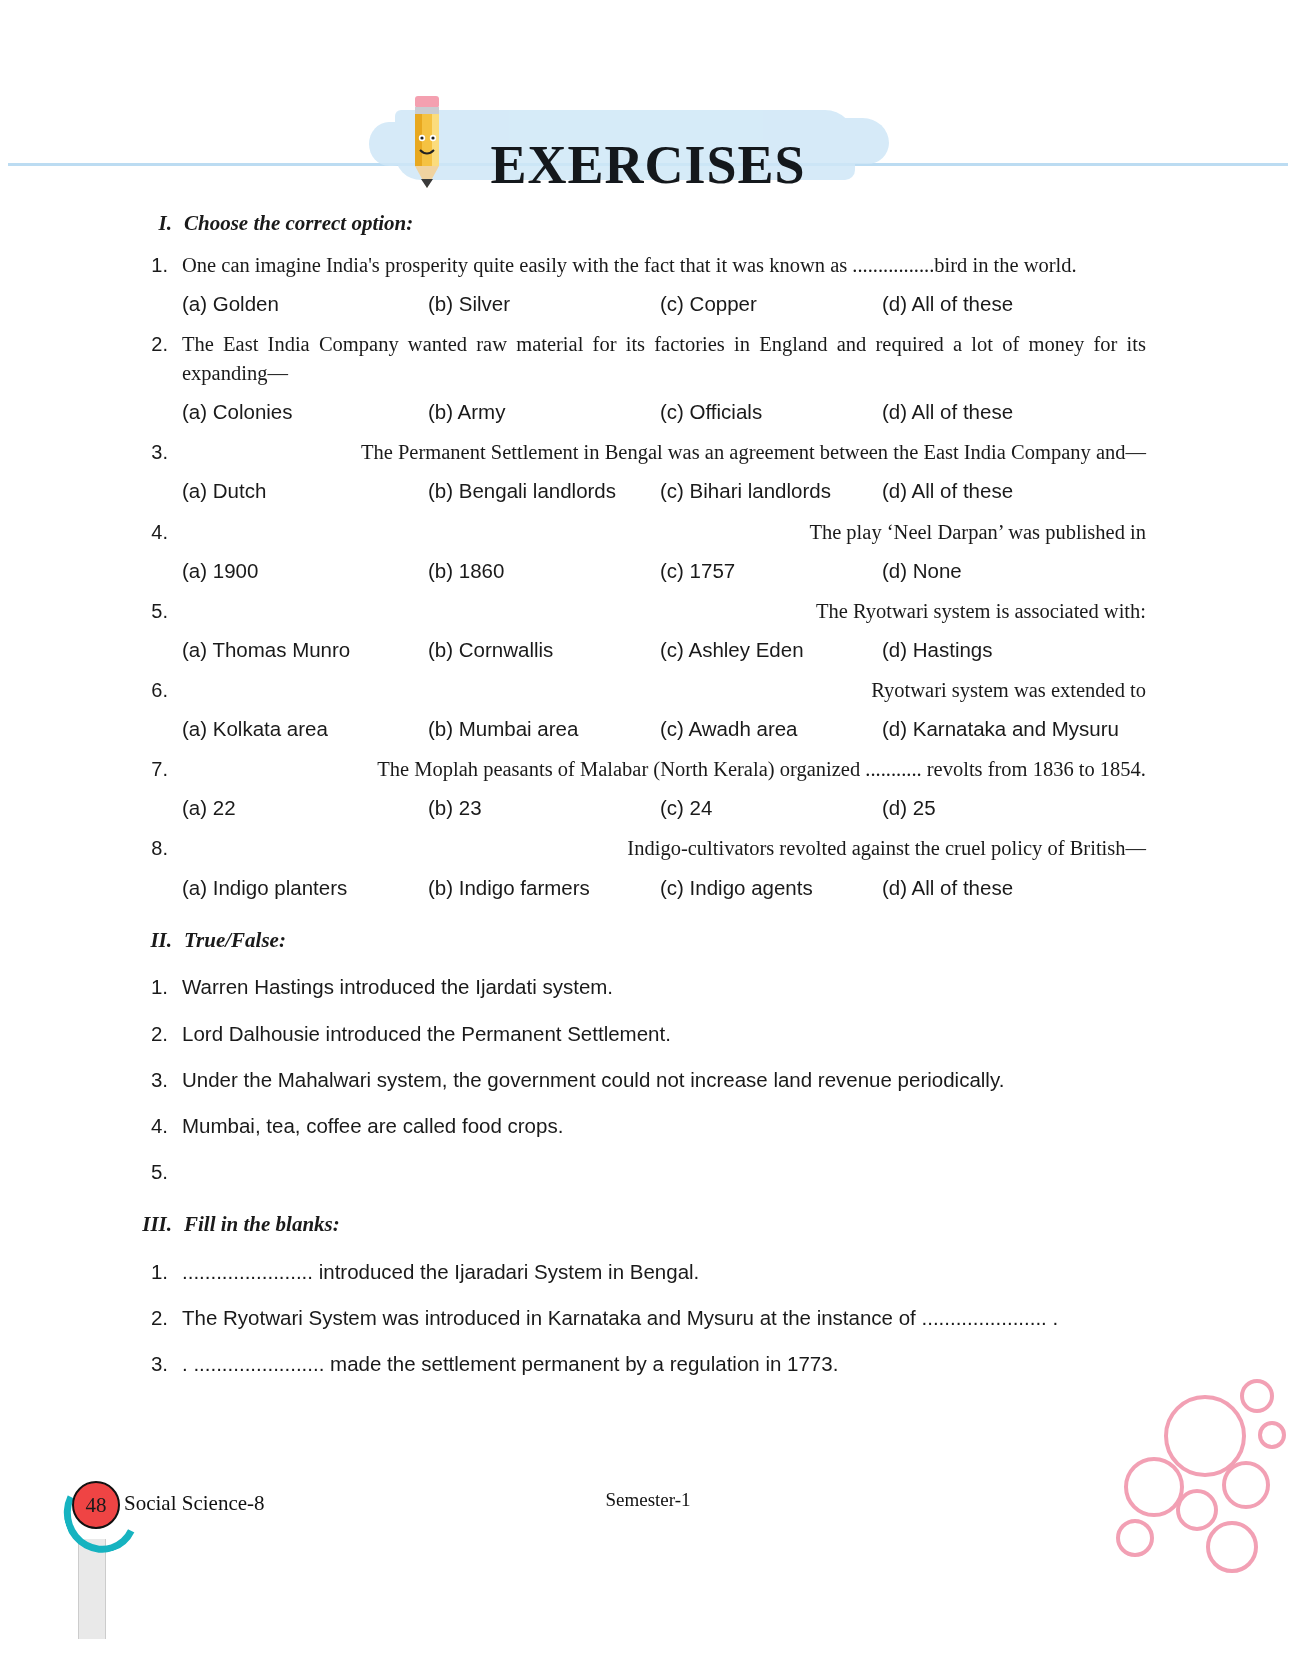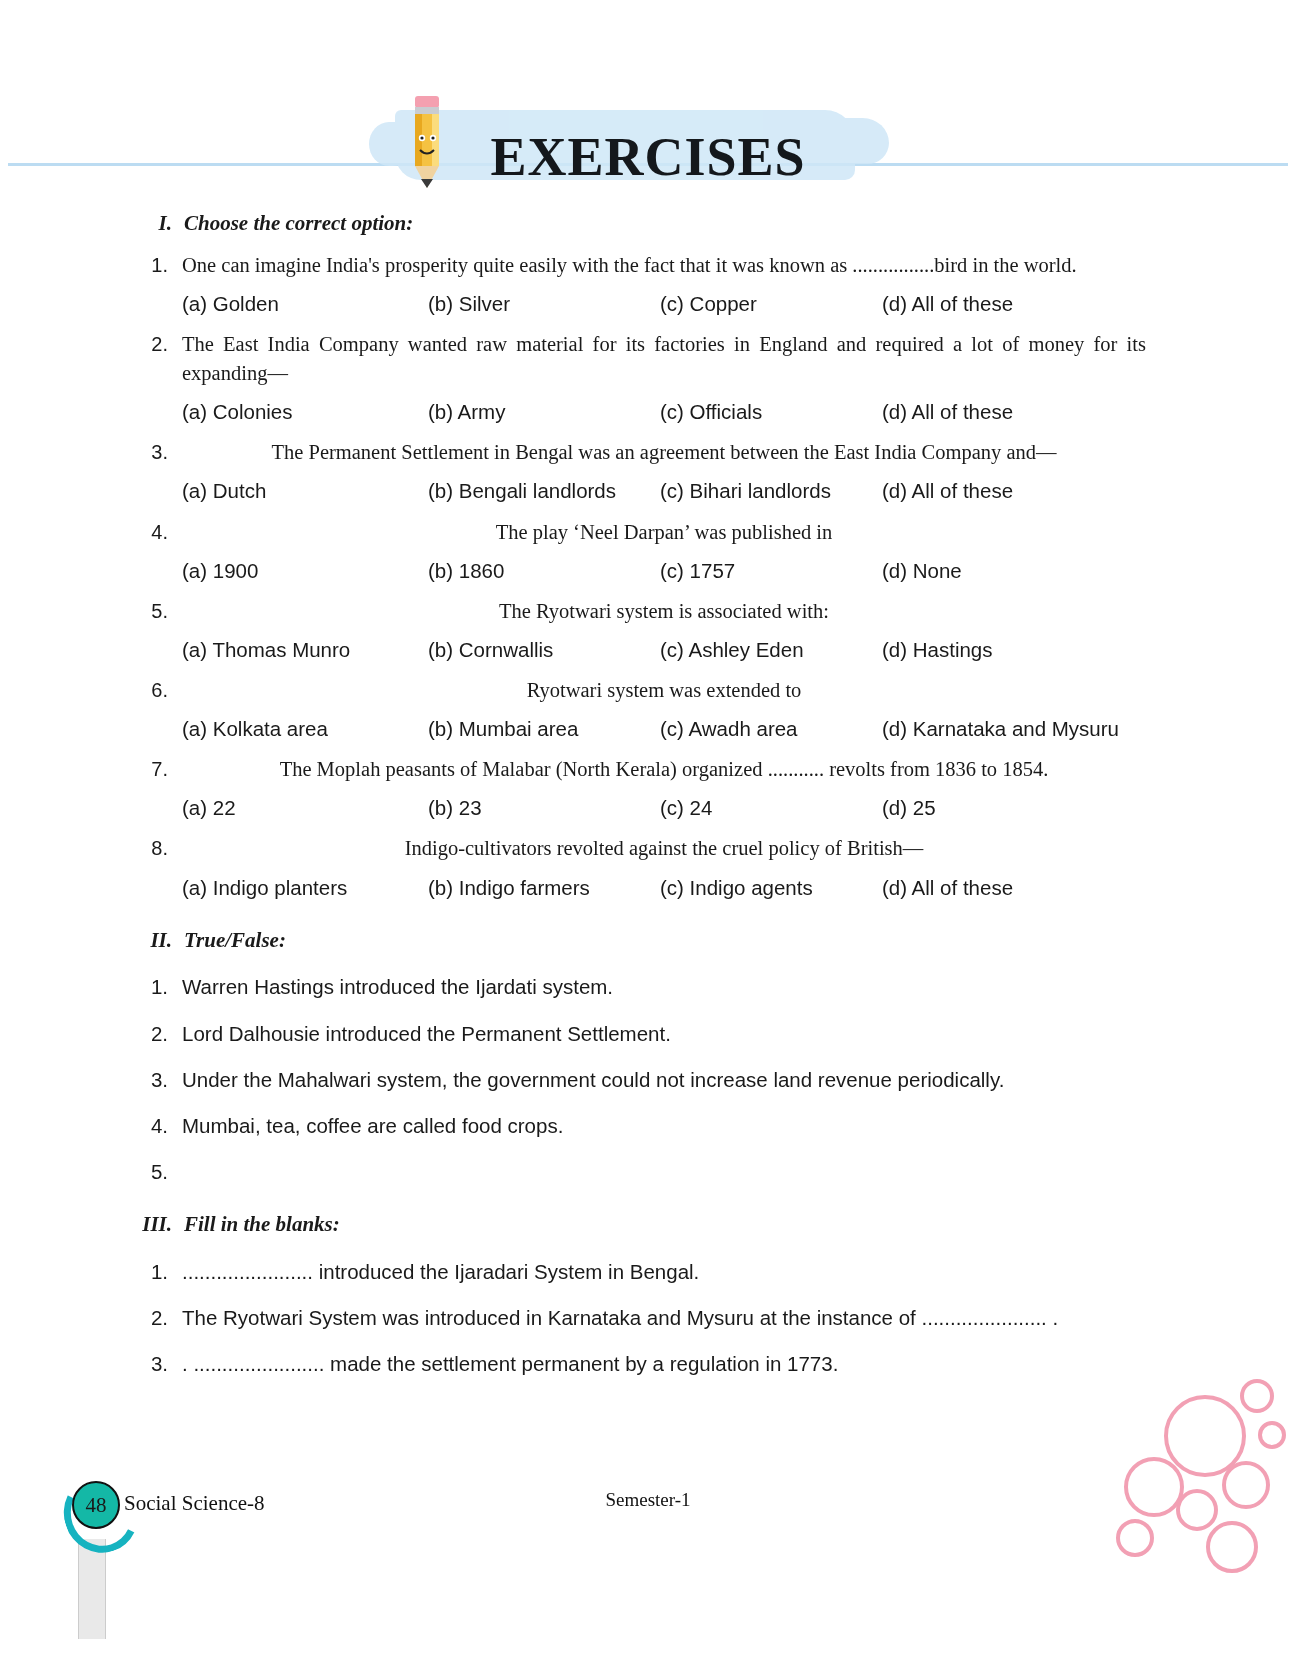--- a/index.html
+++ b/index.html
@@ -56,21 +56,21 @@
     top: 8px;
     width: 48px;
     height: 46px;
     background: #cfe7f7;
     border-radius: 10% 60% 50% 20%;
   }
   .exercises-title {
     position: absolute;
     left: 0;
     right: 0;
-    top: 126px;
+    top: 134px;
     text-align: center;
     font-family: "Liberation Serif", serif;
     font-weight: bold;
     font-size: 54px;
     letter-spacing: 1px;
     color: #14181c;
     z-index: 3;
   }
   .pencil {
     position: absolute;
@@ -116,21 +116,21 @@
     text-align: right;
     padding-right: 14px;
     font-size: 20px;
   }
   .q .qtext {
     flex: 1;
     text-align: justify;
     text-justify: inter-word;
     font-family: Liberation Serif, serif;
   }
-  .q.nojust .qtext { text-align: center; }
+  .q.nojust .qtext { text-align: right; }
 
   .opts {
     display: flex;
     margin: 9px 0 0 54px;
   }
   .opts .opt {
     flex: 0 0 auto;
   }
   .opts .opt:nth-child(1) { width: 246px; }
   .opts .opt:nth-child(2) { width: 232px; }
@@ -158,21 +158,21 @@
     height: 80px;
   }
   .page-badge {
     position: absolute;
     left: 72px;
     top: 0;
     width: 44px;
     height: 44px;
     border-radius: 50%;
     border: 2px solid #111;
-    background: #14b8a6;
+    background: #ef4444;
     font-family: "Liberation Serif", serif;
     font-size: 21px;
     display: flex;
     align-items: center;
     justify-content: center;
     z-index: 3;
   }
   .badge-swoosh {
     position: absolute;
     left: 64px;

